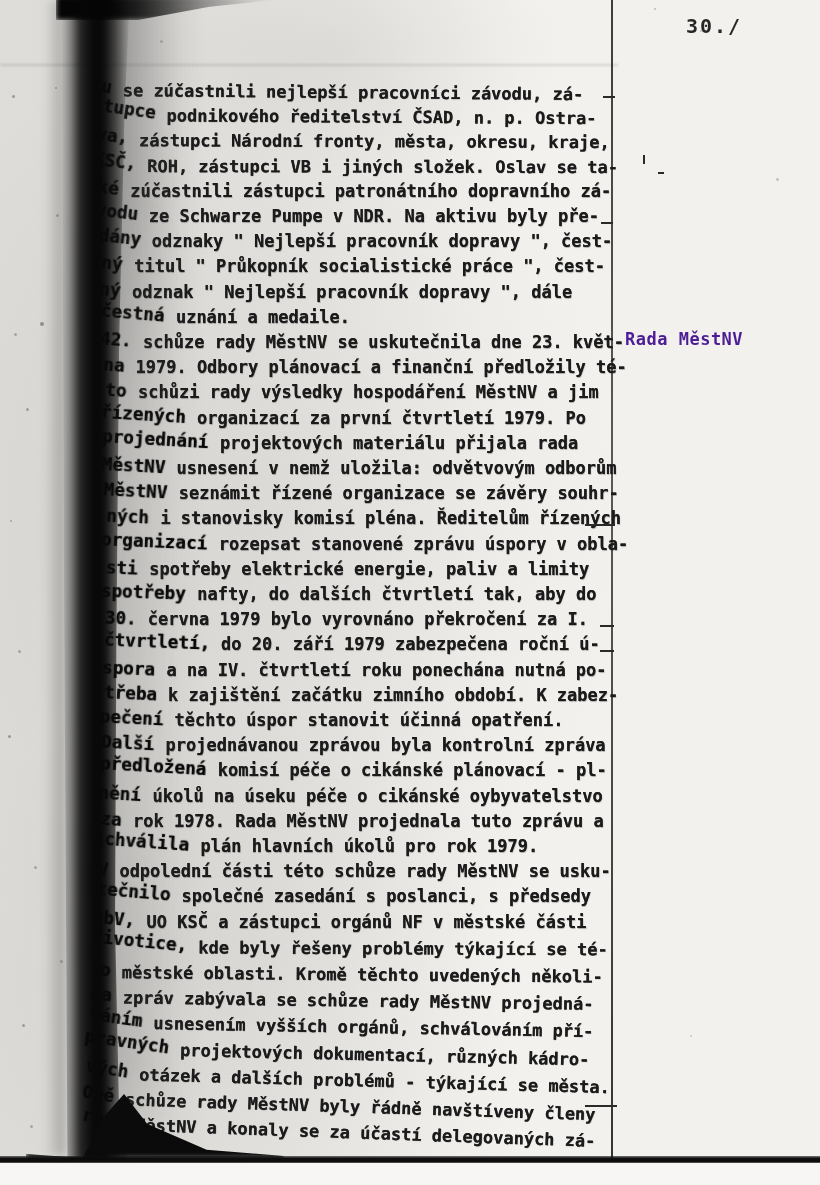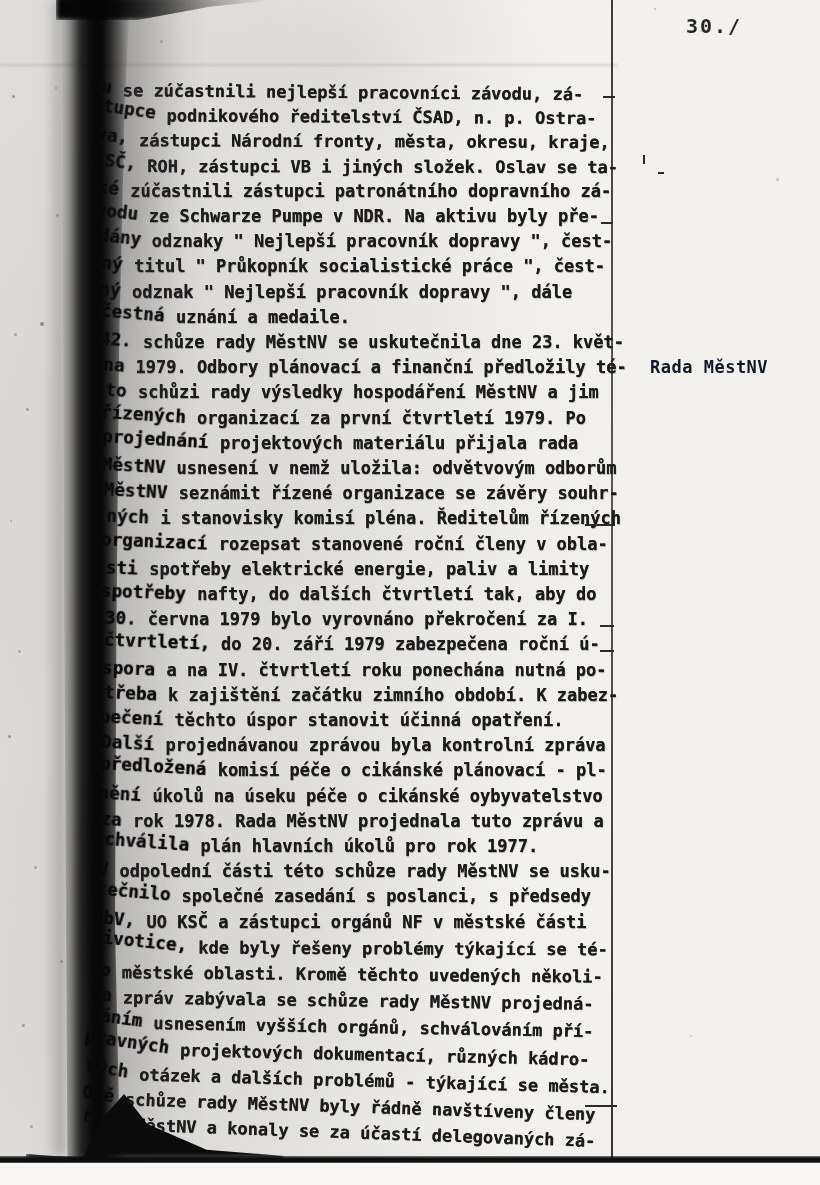--- a/index.html
+++ b/index.html
@@ -23,23 +23,23 @@
     font-size:17px;line-height:25.2px;font-weight:bold;
     color:#1b1b1b;
     text-shadow:0 0 0.6px rgba(25,25,25,.75), 0.4px 0.5px 0.7px rgba(20,20,20,.30);
   }
   .spine{
     display:inline-block;color:#070707;
     filter:blur(.4px);
     text-shadow:0 0 1px rgba(0,0,0,.9);
   }
   .margin-note{
-    position:absolute;left:650px;top:329px;z-index:2;
-    font-size:17px;font-weight:bold;color:#0f172a;
-    letter-spacing:.5px;filter:blur(.3px);white-space:pre;margin-top:28px;
+    position:absolute;left:625px;top:329px;z-index:2;
+    font-size:17px;font-weight:bold;color:#4c1d95;
+    letter-spacing:.5px;filter:blur(.3px);white-space:pre;
   }
   .page-number{
     position:absolute;left:686px;top:14px;z-index:2;
     font-size:20px;font-weight:bold;color:#262626;
     letter-spacing:2px;filter:blur(.2px);
   }
   .rule-v{
     position:absolute;left:611px;top:0;width:2px;height:1160px;z-index:1;
     background:linear-gradient(to bottom, rgba(30,30,30,.85), rgba(25,25,25,.7) 40%, rgba(20,20,20,.85));
   }
@@ -110,33 +110,33 @@
     <div class="line" style="left: 101.405px; top: 279.6px; transform-origin: left center; transform: rotate(0deg);"><span class="spine" style="transform-origin: right center; transform: rotate(5.08deg) translate(-1px, -1.6px) scale(1.04, 1.06);">ný</span><span> odznak " Nejlepší pracovník dopravy ", dále</span></div>
     <div class="line" style="left: 104.257px; top: 304.8px; transform-origin: left center; transform: rotate(0deg);"><span class="spine" style="transform-origin: right center; transform: rotate(4.75deg) translate(-1px, -1.5px) scale(1.04, 1.06);">čestná</span><span> uznání a medaile.</span></div>
     <div class="line" style="left: 102.043px; top: 330px; transform-origin: left center; transform: rotate(0deg);"><span class="spine" style="transform-origin: right center; transform: rotate(4.43deg) translate(-1px, -1.4px) scale(1.04, 1.06);">42.</span><span> schůze rady MěstNV se uskutečnila dne 23. květ-</span></div>
     <div class="line" style="left: 104.755px; top: 355.2px; transform-origin: left center; transform: rotate(0deg);"><span class="spine" style="transform-origin: right center; transform: rotate(4.12deg) translate(-1px, -1.3px) scale(1.04, 1.06);">na</span><span> 1979. Odbory plánovací a finanční předložily té-</span></div>
     <div class="line" style="left: 107.388px; top: 380.4px; transform-origin: left center; transform: rotate(0deg);"><span class="spine" style="transform-origin: right center; transform: rotate(3.83deg) translate(-1px, -1.2px) scale(1.04, 1.06);">to</span><span> schůzi rady výsledky hospodáření MěstNV a jim</span></div>
     <div class="line" style="left: 104.938px; top: 405.6px; transform-origin: left center; transform: rotate(0deg);"><span class="spine" style="transform-origin: right center; transform: rotate(3.54deg) translate(-1px, -1.1px) scale(1.04, 1.06);">řízených</span><span> organizací za první čtvrtletí 1979. Po</span></div>
     <div class="line" style="left: 107.399px; top: 430.8px; transform-origin: left center; transform: rotate(0deg);"><span class="spine" style="transform-origin: right center; transform: rotate(3.27deg) translate(-1px, -1px) scale(1.04, 1.06);">projednání</span><span> projektových materiálu přijala rada</span></div>
     <div class="line" style="left: 104.767px; top: 456px; transform-origin: left center; transform: rotate(0deg);"><span class="spine" style="transform-origin: right center; transform: rotate(3.02deg) translate(-1px, -0.9px) scale(1.04, 1.06);">MěstNV</span><span> usnesení v nemž uložila: odvětvovým odborům</span></div>
     <div class="line" style="left: 107.038px; top: 481.2px; transform-origin: left center; transform: rotate(0deg);"><span class="spine" style="transform-origin: right center; transform: rotate(2.77deg) translate(-1px, -0.8px) scale(1.04, 1.06);">MěstNV</span><span> seznámit řízené organizace se závěry souhr-</span></div>
     <div class="line" style="left: 109.21px; top: 506.4px; transform-origin: left center; transform: rotate(0deg);"><span class="spine" style="transform-origin: right center; transform: rotate(2.55deg) translate(-1px, -0.7px) scale(1.04, 1.06);">ných</span><span> i stanovisky komisí pléna. Ředitelům řízených</span></div>
-    <div class="line" style="left: 106.281px; top: 531.6px; transform-origin: left center; transform: rotate(0deg);"><span class="spine" style="transform-origin: right center; transform: rotate(2.35deg) translate(-1px, -0.6px) scale(1.04, 1.06);">organizací</span><span> rozepsat stanovené roční členy v obla-</span></div>
+    <div class="line" style="left: 106.281px; top: 531.6px; transform-origin: left center; transform: rotate(0deg);"><span class="spine" style="transform-origin: right center; transform: rotate(2.35deg) translate(-1px, -0.6px) scale(1.04, 1.06);">organizací</span><span> rozepsat stanovené zprávu úspory v obla-</span></div>
     <div class="line" style="left: 108.247px; top: 556.8px; transform-origin: left center; transform: rotate(0deg);"><span class="spine" style="transform-origin: right center; transform: rotate(2.18deg) translate(-1px, -0.6px) scale(1.04, 1.06);">sti</span><span> spotřeby elektrické energie, paliv a limity</span></div>
     <div class="line" style="left: 105.109px; top: 582px; transform-origin: left center; transform: rotate(0deg);"><span class="spine" style="transform-origin: right center; transform: rotate(2.04deg) translate(-1px, -0.5px) scale(1.04, 1.06);">spotřeby</span><span> nafty, do dalších čtvrtletí tak, aby do</span></div>
     <div class="line" style="left: 106.865px; top: 607.2px; transform-origin: left center; transform: rotate(0deg);"><span class="spine" style="transform-origin: right center; transform: rotate(2.04deg) translate(-1px, -0.5px) scale(1.04, 1.06);">30.</span><span> června 1979 bylo vyrovnáno překročení za I.</span></div>
     <div class="line" style="left: 108.515px; top: 632.4px; transform-origin: left center; transform: rotate(0deg);"><span class="spine" style="transform-origin: right center; transform: rotate(2.18deg) translate(-1px, -0.6px) scale(1.04, 1.06);">čtvrtletí,</span><span> do 20. září 1979 zabezpečena roční ú-</span></div>
     <div class="line" style="left: 105.061px; top: 657.6px; transform-origin: left center; transform: rotate(0deg);"><span class="spine" style="transform-origin: right center; transform: rotate(2.35deg) translate(-1px, -0.6px) scale(1.04, 1.06);">spora</span><span> a na IV. čtvrtletí roku ponechána nutná po-</span></div>
     <div class="line" style="left: 106.503px; top: 682.8px; transform-origin: left center; transform: rotate(0deg);"><span class="spine" style="transform-origin: right center; transform: rotate(2.55deg) translate(-1px, -0.7px) scale(1.04, 1.06);">třeba</span><span> k zajištění začátku zimního období. K zabez-</span></div>
     <div class="line" style="left: 102.843px; top: 708px; transform-origin: left center; transform: rotate(0deg);"><span class="spine" style="transform-origin: right center; transform: rotate(2.77deg) translate(-1px, -0.8px) scale(1.04, 1.06);">pečení</span><span> těchto úspor stanovit účinná opatření.</span></div>
     <div class="line" style="left: 104.084px; top: 733.2px; transform-origin: left center; transform: rotate(0deg);"><span class="spine" style="transform-origin: right center; transform: rotate(3.02deg) translate(-1px, -0.9px) scale(1.04, 1.06);">Další</span><span> projednávanou zprávou byla kontrolní zpráva</span></div>
     <div class="line" style="left: 105.228px; top: 758.4px; transform-origin: left center; transform: rotate(0deg);"><span class="spine" style="transform-origin: right center; transform: rotate(3.27deg) translate(-1px, -1px) scale(1.04, 1.06);">předložená</span><span> komisí péče o cikánské plánovací - pl-</span></div>
     <div class="line" style="left: 101.279px; top: 783.6px; transform-origin: left center; transform: rotate(0deg);"><span class="spine" style="transform-origin: right center; transform: rotate(3.54deg) translate(-1px, -1.1px) scale(1.04, 1.06);">nění</span><span> úkolů na úseku péče o cikánské oybyvatelstvo</span></div>
     <div class="line" style="left: 102.242px; top: 808.8px; transform-origin: left center; transform: rotate(0deg);"><span class="spine" style="transform-origin: right center; transform: rotate(3.83deg) translate(-1px, -1.2px) scale(1.04, 1.06);">za</span><span> rok 1978. Rada MěstNV projednala tuto zprávu a</span></div>
-    <div class="line" style="left: 98.1209px; top: 834px; transform-origin: left center; transform: rotate(0deg);"><span class="spine" style="transform-origin: right center; transform: rotate(4.12deg) translate(-1px, -1.3px) scale(1.04, 1.06);">schválila</span><span> plán hlavních úkolů pro rok 1977.</span></div>
+    <div class="line" style="left: 98.1209px; top: 834px; transform-origin: left center; transform: rotate(0deg);"><span class="spine" style="transform-origin: right center; transform: rotate(4.12deg) translate(-1px, -1.3px) scale(1.04, 1.06);">schválila</span><span> plán hlavních úkolů pro rok 1979.</span></div>
     <div class="line" style="left: 98.9208px; top: 859.2px; transform-origin: left center; transform: rotate(0deg);"><span class="spine" style="transform-origin: right center; transform: rotate(4.43deg) translate(-1px, -1.4px) scale(1.04, 1.06);">V</span><span> odpolední části této schůze rady MěstNV se usku-</span></div>
     <div class="line" style="left: 99.6475px; top: 884.4px; transform-origin: left center; transform: rotate(0deg);"><span class="spine" style="transform-origin: right center; transform: rotate(4.75deg) translate(-1px, -1.5px) scale(1.04, 1.06);">tečnilo</span><span> společné zasedání s poslanci, s předsedy</span></div>
     <div class="line" style="left: 95.307px; top: 909.6px; transform-origin: left center; transform: rotate(0deg);"><span class="spine" style="transform-origin: right center; transform: rotate(5.08deg) translate(-1px, -1.6px) scale(1.04, 1.06);">ObV,</span><span> UO KSČ a zástupci orgánů NF v městské části</span></div>
     <div class="line" style="left: 95.9057px; top: 934.8px; transform-origin: left center; transform: rotate(0.26deg);"><span class="spine" style="transform-origin: right center; transform: rotate(5.41deg) translate(-1px, -1.8px) scale(1.04, 1.06);">Životice,</span><span> kde byly řešeny problémy týkající se té-</span></div>
     <div class="line" style="left: 91.4504px; top: 960px; transform-origin: left center; transform: rotate(0.52deg);"><span class="spine" style="transform-origin: right center; transform: rotate(5.76deg) translate(-1px, -1.9px) scale(1.04, 1.06);">to</span><span> městské oblasti. Kromě těchto uvedených několi-</span></div>
     <div class="line" style="left: 91.9482px; top: 985.2px; transform-origin: left center; transform: rotate(0.78deg);"><span class="spine" style="transform-origin: right center; transform: rotate(6.11deg) translate(-1px, -2px) scale(1.04, 1.06);">ka</span><span> zpráv zabývala se schůze rady MěstNV projedná-</span></div>
     <div class="line" style="left: 92.4066px; top: 1010.4px; transform-origin: left center; transform: rotate(1.04deg);"><span class="spine" style="transform-origin: right center; transform: rotate(6.48deg) translate(-1px, -2.1px) scale(1.04, 1.06);">váním</span><span> usnesením vyšších orgánů, schválováním pří-</span></div>
     <div class="line" style="left: 87.8331px; top: 1035.6px; transform-origin: left center; transform: rotate(1.3deg);"><span class="spine" style="transform-origin: right center; transform: rotate(6.85deg) translate(-1px, -2.3px) scale(1.04, 1.06);">pravných</span><span> projektových dokumentací, různých kádro-</span></div>
     <div class="line" style="left: 88.2355px; top: 1060.8px; transform-origin: left center; transform: rotate(1.56deg);"><span class="spine" style="transform-origin: right center; transform: rotate(7.22deg) translate(-1px, -2.4px) scale(1.04, 1.06);">vých</span><span> otázek a dalších problémů - týkající se města.</span></div>
     <div class="line" style="left: 83.6218px; top: 1086px; transform-origin: left center; transform: rotate(1.82deg);"><span class="spine" style="transform-origin: right center; transform: rotate(7.61deg) translate(-1px, -2.6px) scale(1.04, 1.06);">Obě</span><span> schůze rady MěstNV byly řádně navštíveny členy</span></div>

